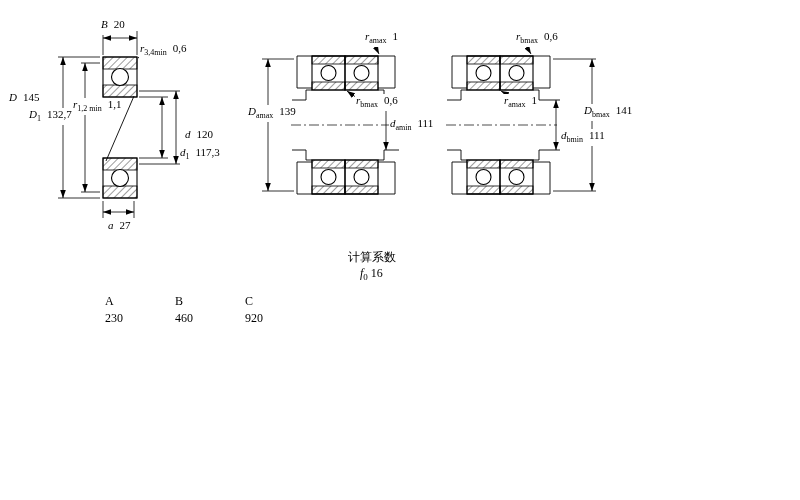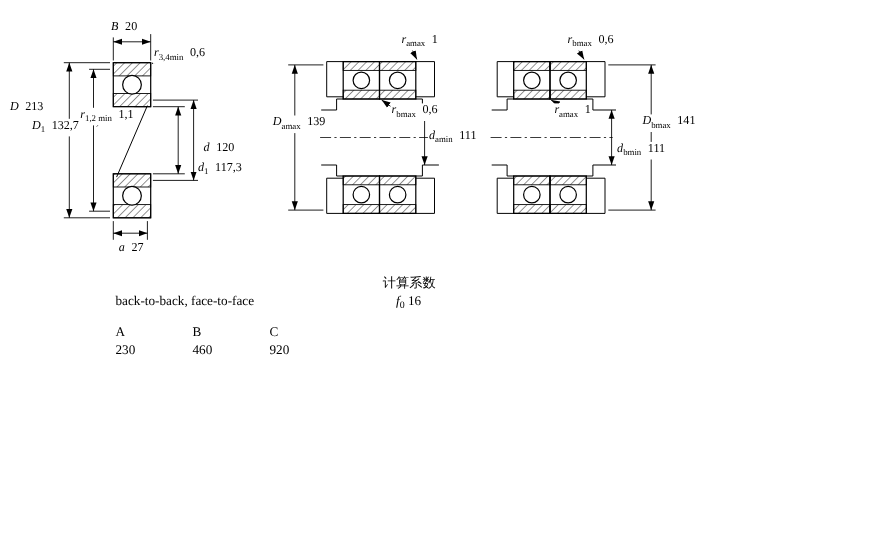--- a/index.html
+++ b/index.html
@@ -180,38 +180,37 @@
       <line class="dim" x1="553" y1="191" x2="596" y2="191"></line>
       <line class="dim" x1="592" y1="59" x2="592" y2="191" marker-start="url(#arr)" marker-end="url(#arr)"></line>
       <line class="dim" x1="556" y1="100" x2="556" y2="150" marker-start="url(#arr)" marker-end="url(#arr)"></line>
       <line class="dim" x1="525" y1="44" x2="531" y2="54" marker-end="url(#arr)"></line>
       <line class="dim" x1="512" y1="97" x2="501" y2="91" marker-end="url(#arr)"></line>
     </g>
   </svg>
 
   <span class="lbl" style="left:100px;top:18px"><i>B</i><sub></sub><span class="val">20</span></span>
   <span class="lbl" style="left:139px;top:42px"><i>r</i><sub>3,4min</sub><span class="val">0,6</span></span>
-  <span class="lbl" style="left:8px;top:91px"><i>D</i><sub></sub><span class="val">213</span></span>
+  <span class="lbl" style="left:8px;top:91px"><i>D</i><sub></sub><span class="val">145</span></span>
   <span class="lbl" style="left:28px;top:108px"><i>D</i><sub>1</sub><span class="val">132,7</span></span>
   <span class="lbl" style="left:72px;top:98px"><i>r</i><sub>1,2 min</sub><span class="val">1,1</span></span>
   <span class="lbl" style="left:184px;top:128px"><i>d</i><sub></sub><span class="val">120</span></span>
   <span class="lbl" style="left:179px;top:146px"><i>d</i><sub>1</sub><span class="val">117,3</span></span>
   <span class="lbl" style="left:107px;top:219px"><i>a</i><sub></sub><span class="val">27</span></span>
 
   <span class="lbl" style="left:364px;top:30px"><i>r</i><sub>amax</sub><span class="val">1</span></span>
   <span class="lbl" style="left:247px;top:105px"><i>D</i><sub>amax</sub><span class="val">139</span></span>
   <span class="lbl" style="left:355px;top:94px"><i>r</i><sub>bmax</sub><span class="val">0,6</span></span>
   <span class="lbl" style="left:389px;top:117px"><i>d</i><sub>amin</sub><span class="val">111</span></span>
 
   <span class="lbl" style="left:515px;top:30px"><i>r</i><sub>bmax</sub><span class="val">0,6</span></span>
   <span class="lbl" style="left:503px;top:94px"><i>r</i><sub>amax</sub><span class="val">1</span></span>
   <span class="lbl" style="left:583px;top:104px"><i>D</i><sub>bmax</sub><span class="val">141</span></span>
   <span class="lbl" style="left:560px;top:129px"><i>d</i><sub>bmin</sub><span class="val">111</span></span>
 
-  <span class="txt" style="left:105px;top:266px">back-to-back, face-to-face</span>
   <span class="txt" style="left:348px;top:250px">计算系数</span>
   <span class="txt" style="left:360px;top:266px"><i>f</i><sub style="font-size:9px">0</sub>&nbsp;<span>16</span></span>
 
   <span class="txt" style="left:105px;top:294px">A</span>
   <span class="txt" style="left:175px;top:294px">B</span>
   <span class="txt" style="left:245px;top:294px">C</span>
   <span class="txt" style="left:105px;top:311px">230</span>
   <span class="txt" style="left:175px;top:311px">460</span>
   <span class="txt" style="left:245px;top:311px">920</span>
 

